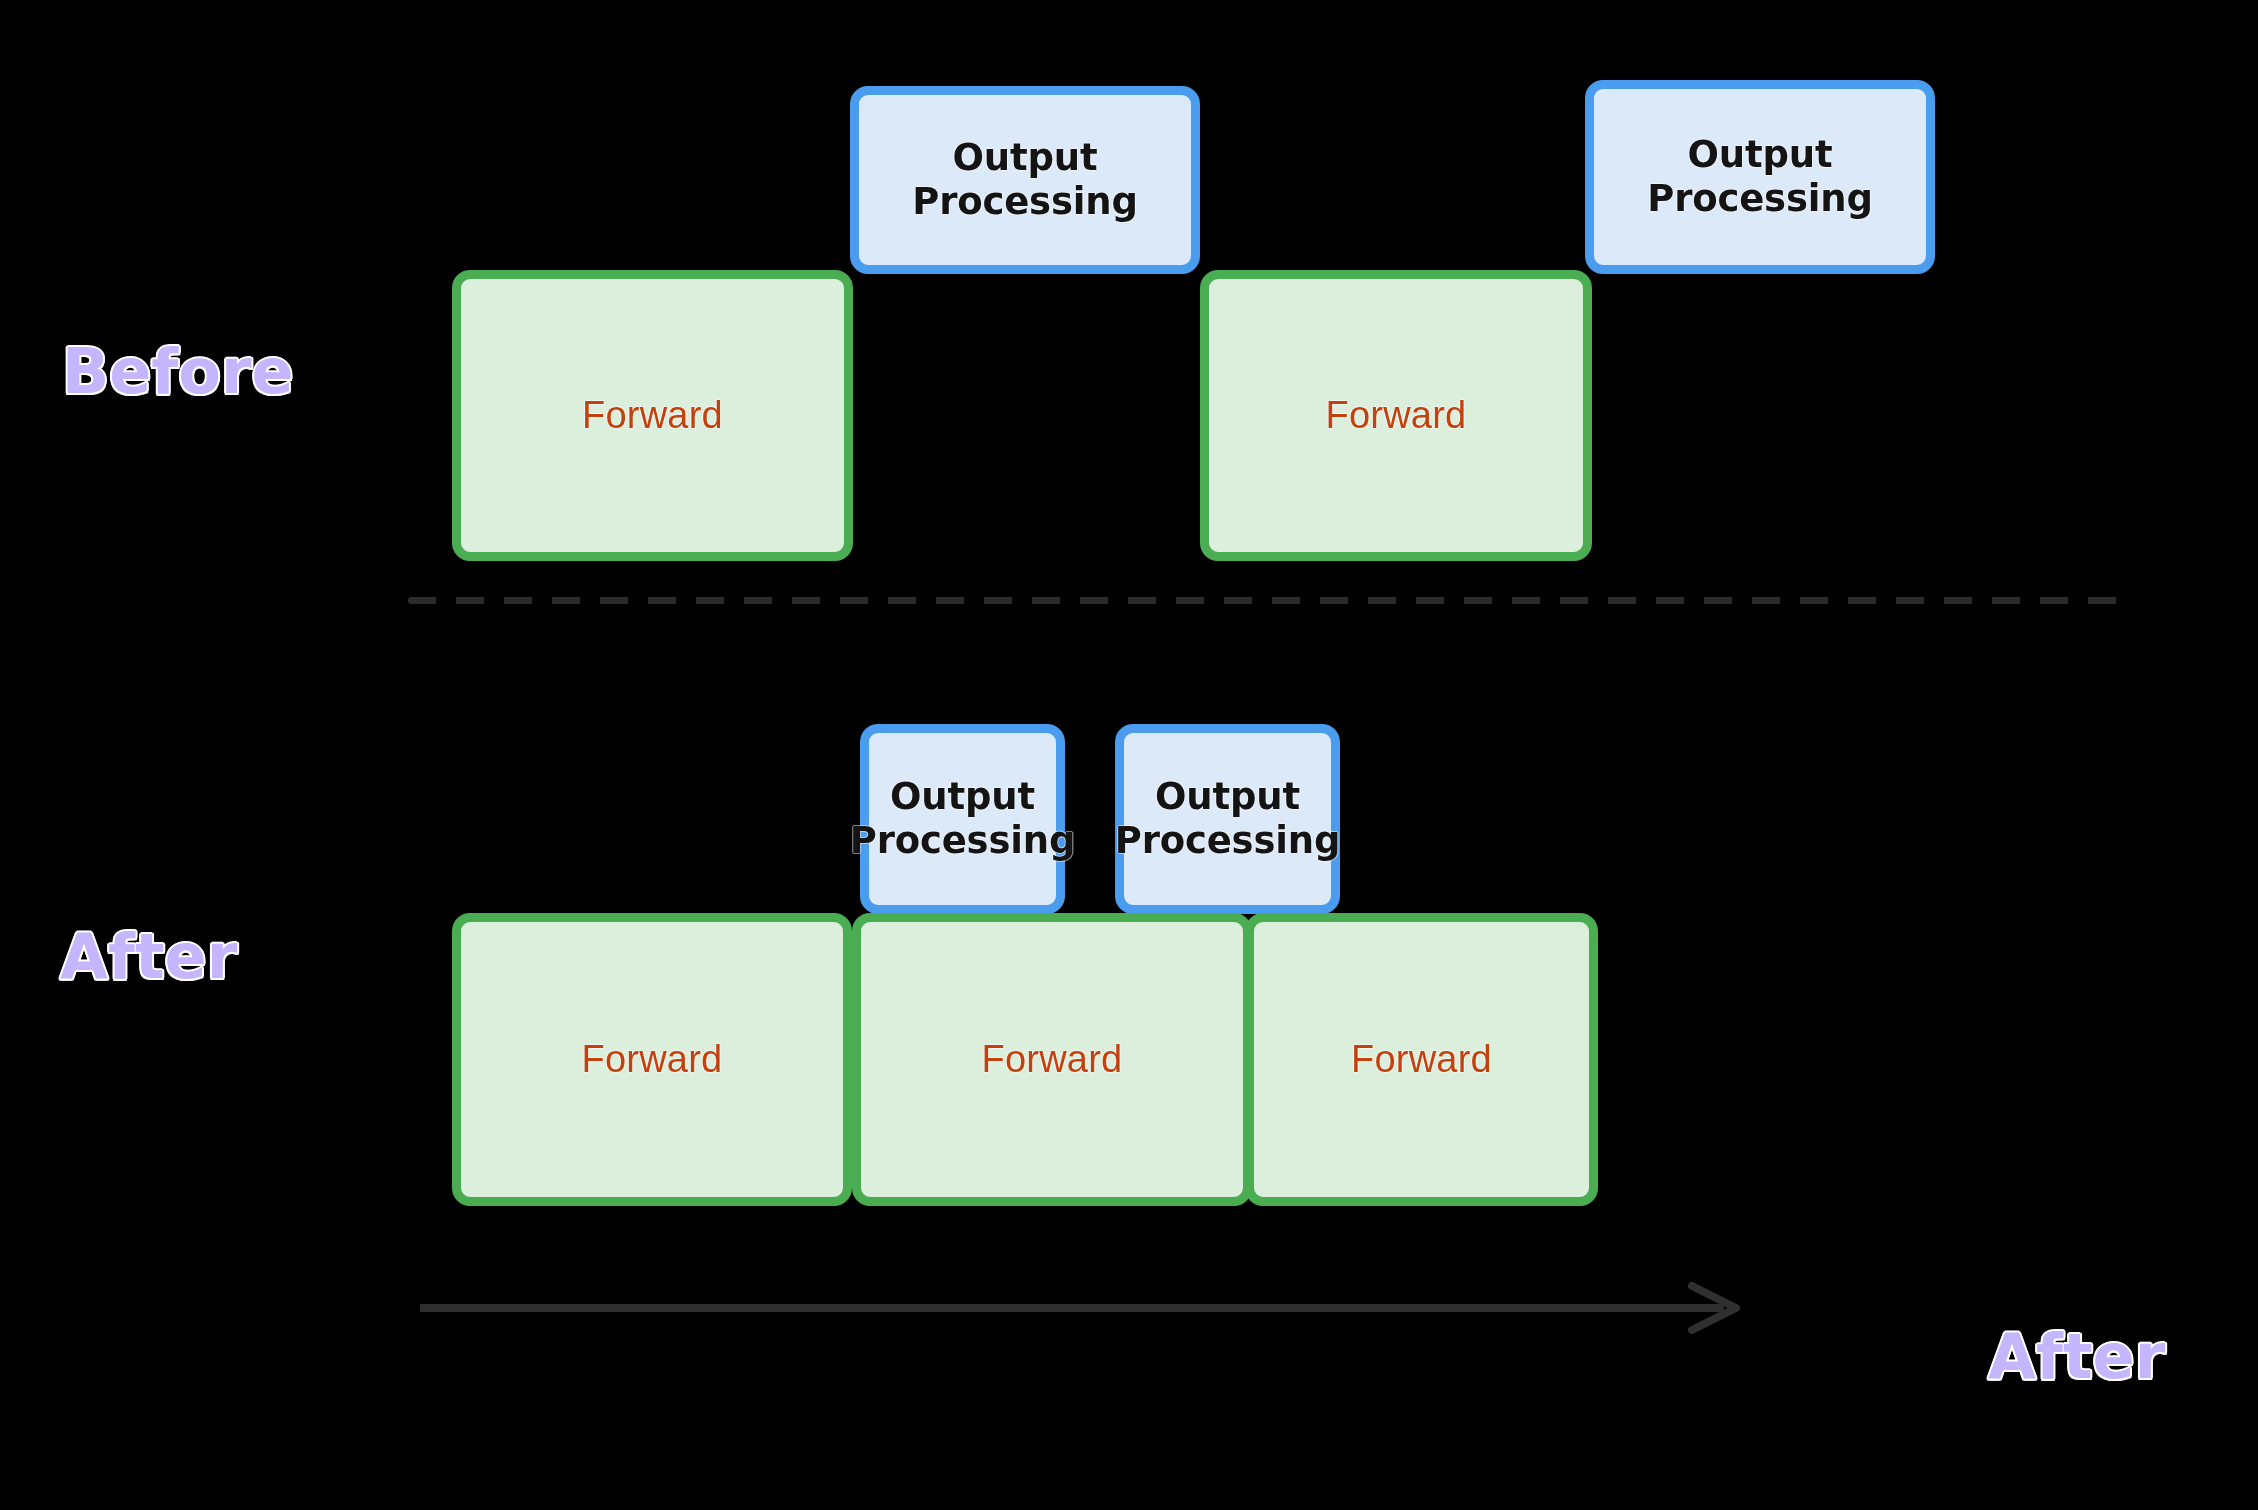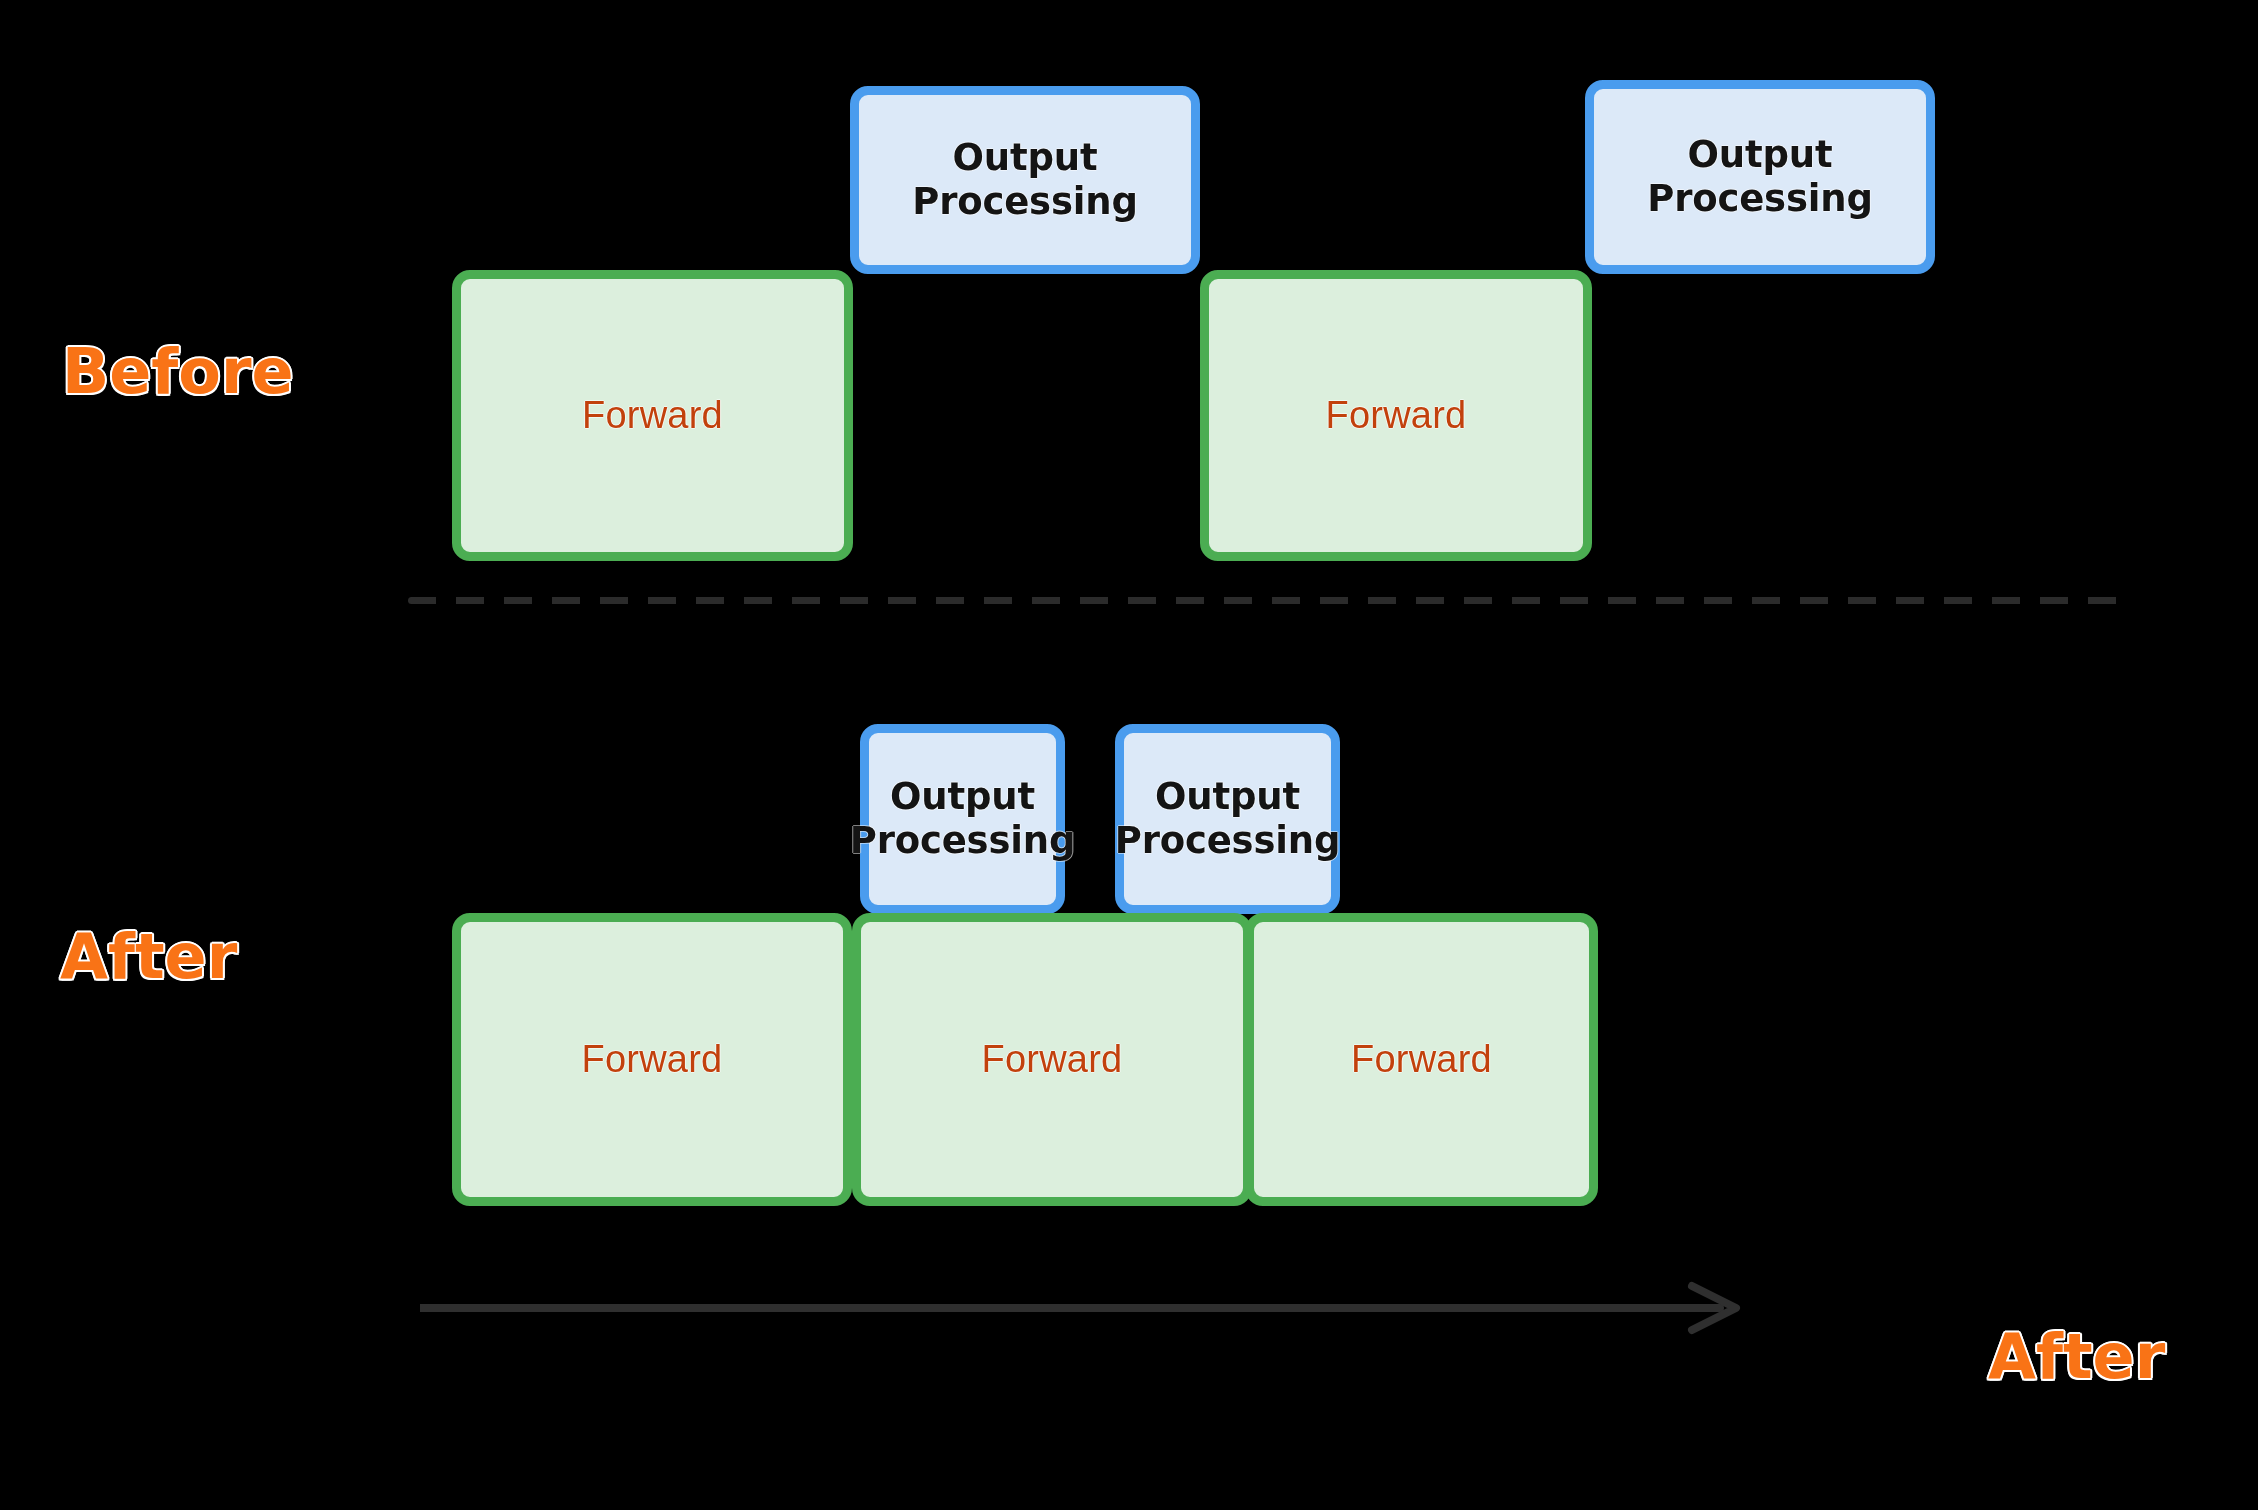--- a/index.html
+++ b/index.html
@@ -67,21 +67,21 @@
       -1px 0 0 rgba(255,255,255,.5),
        0 1px 0 rgba(255,255,255,.5),
        0 -1px 0 rgba(255,255,255,.5);
   }
 
   
   .row-label {
     position: absolute;
     font-family: "DejaVu Sans", sans-serif;
     font-weight: 700;
-    color: #f97316;
+    color: #c4b5fd;
     white-space: nowrap;
     -webkit-text-stroke: 2.5px #ffffff;
     paint-order: stroke fill;
     text-shadow:
        2px 0 0 #ffffff, -2px 0 0 #ffffff,
        0 2px 0 #ffffff,  0 -2px 0 #ffffff,
        1.5px 1.5px 0 #ffffff, -1.5px 1.5px 0 #ffffff,
        1.5px -1.5px 0 #ffffff, -1.5px -1.5px 0 #ffffff;
   }
   #label-before { left: 62px;  top: 335px;  font-size: 62px; }

